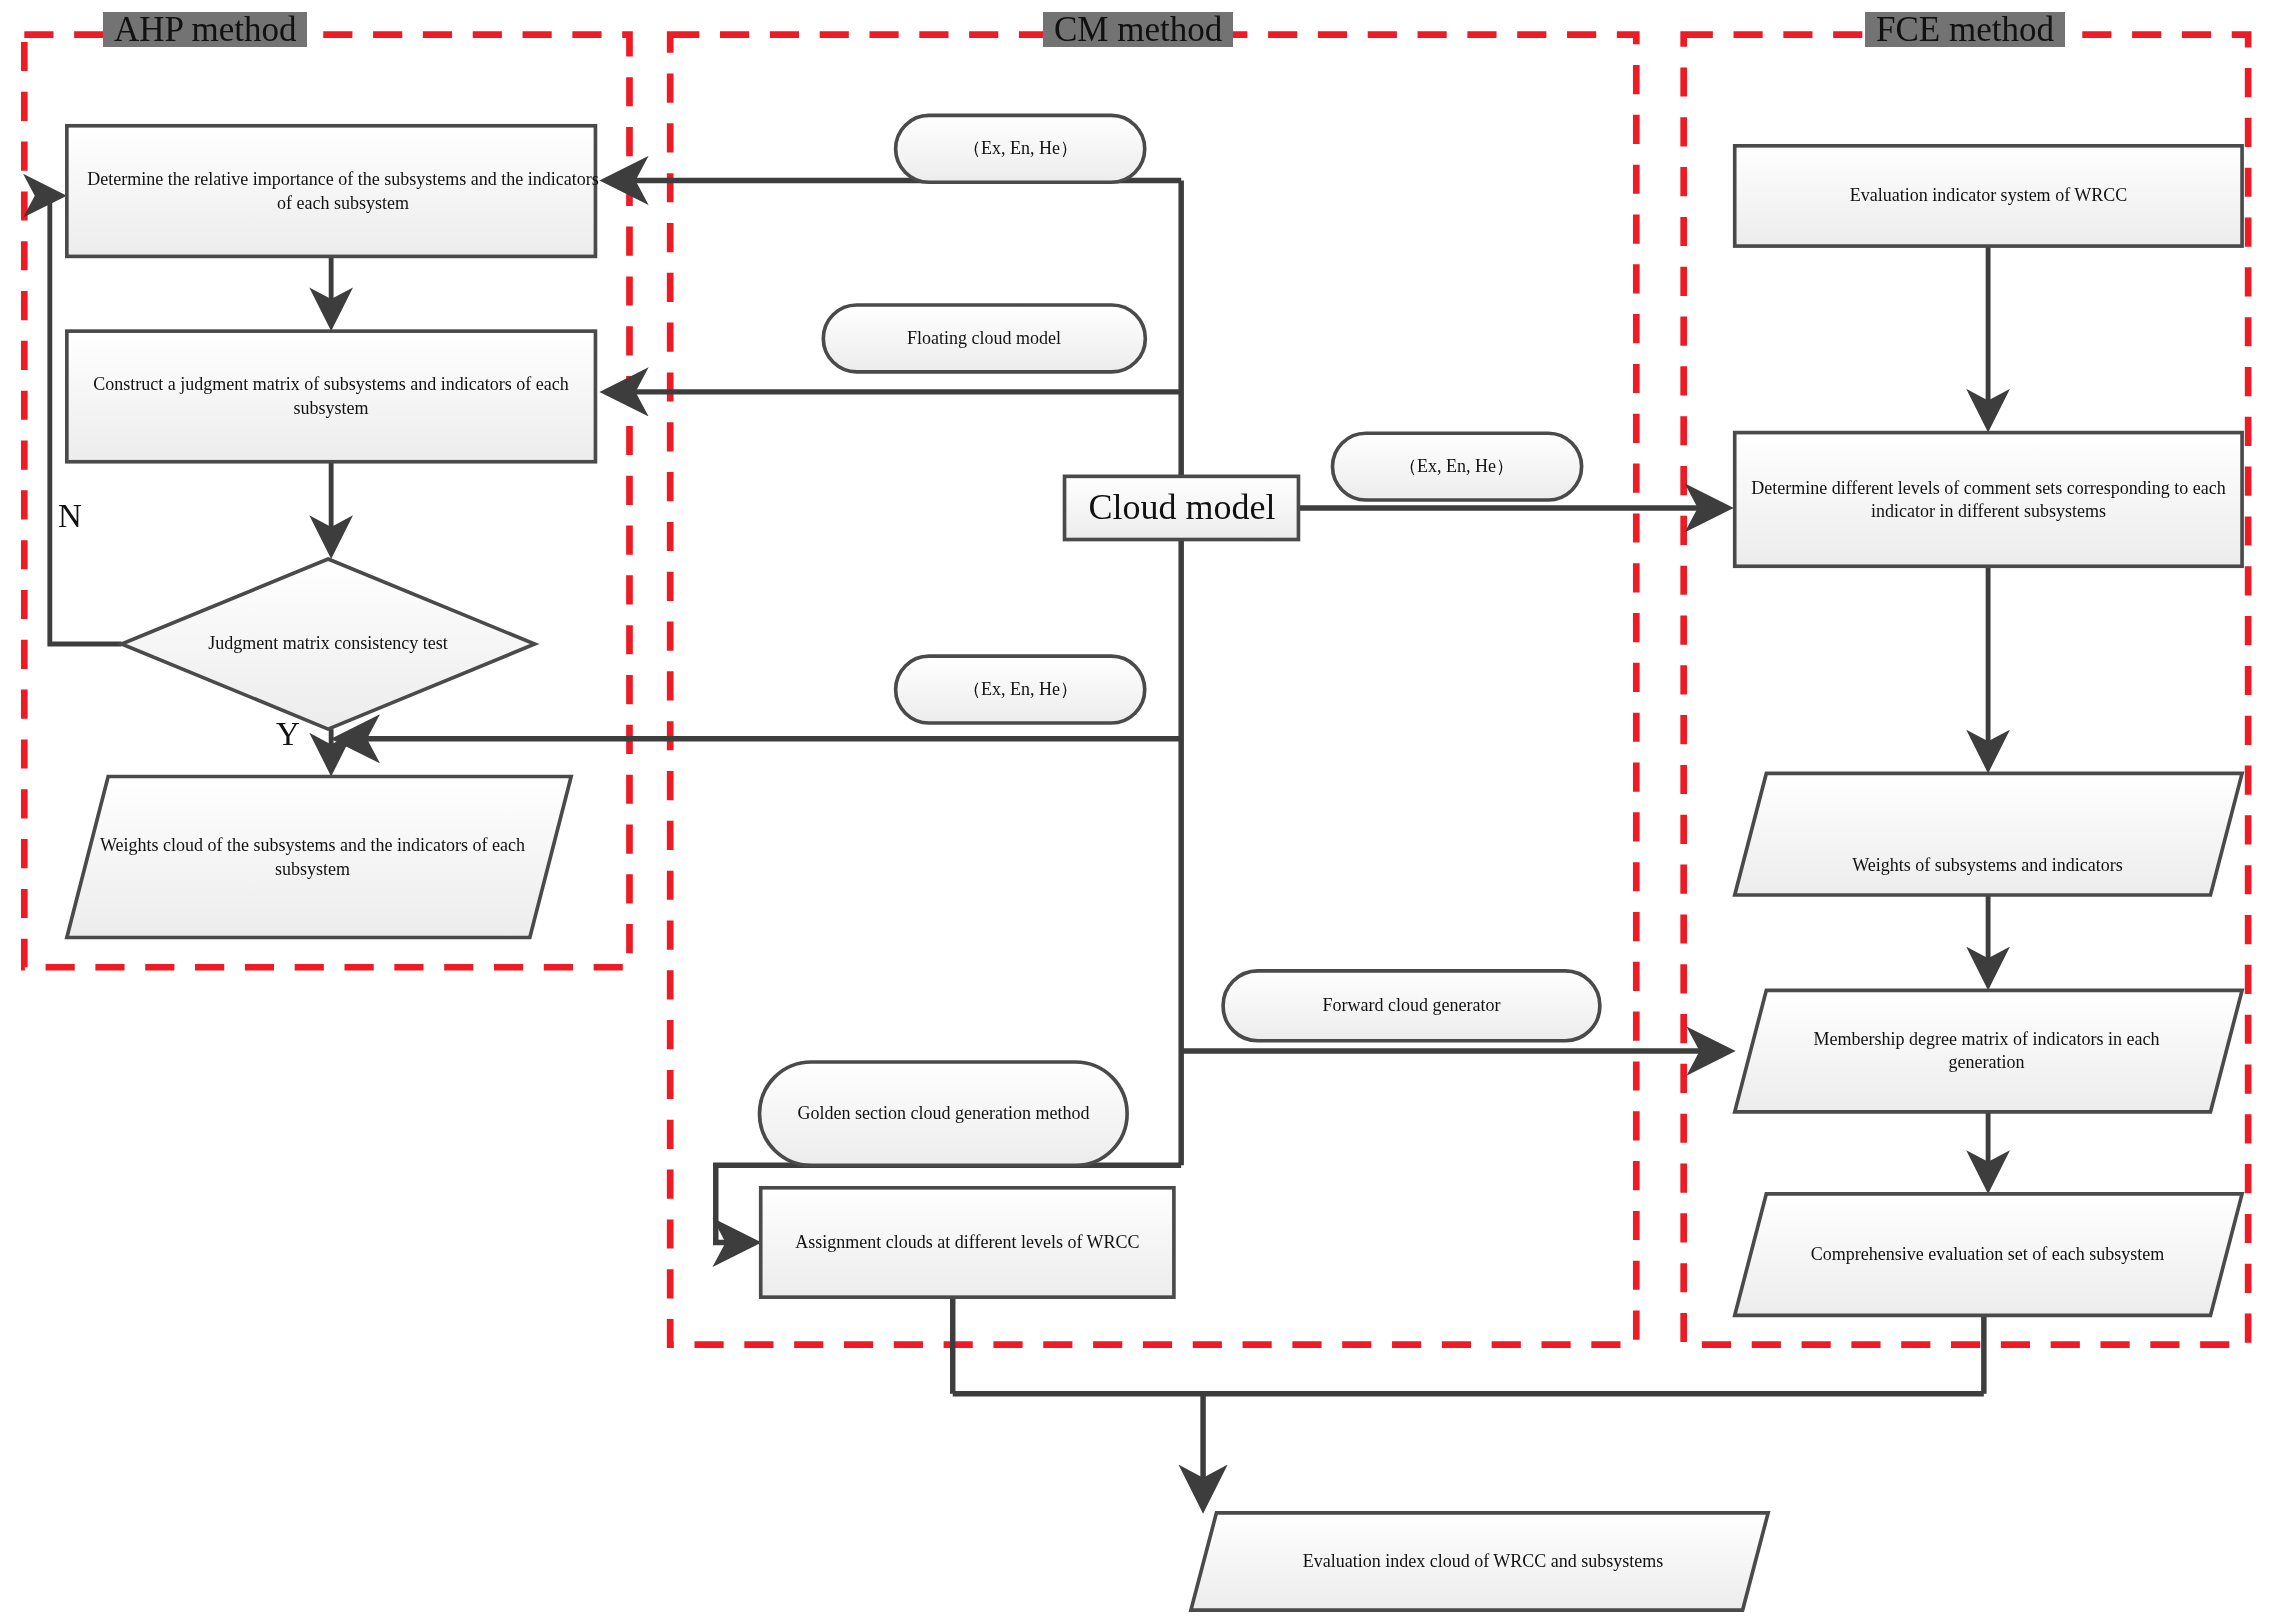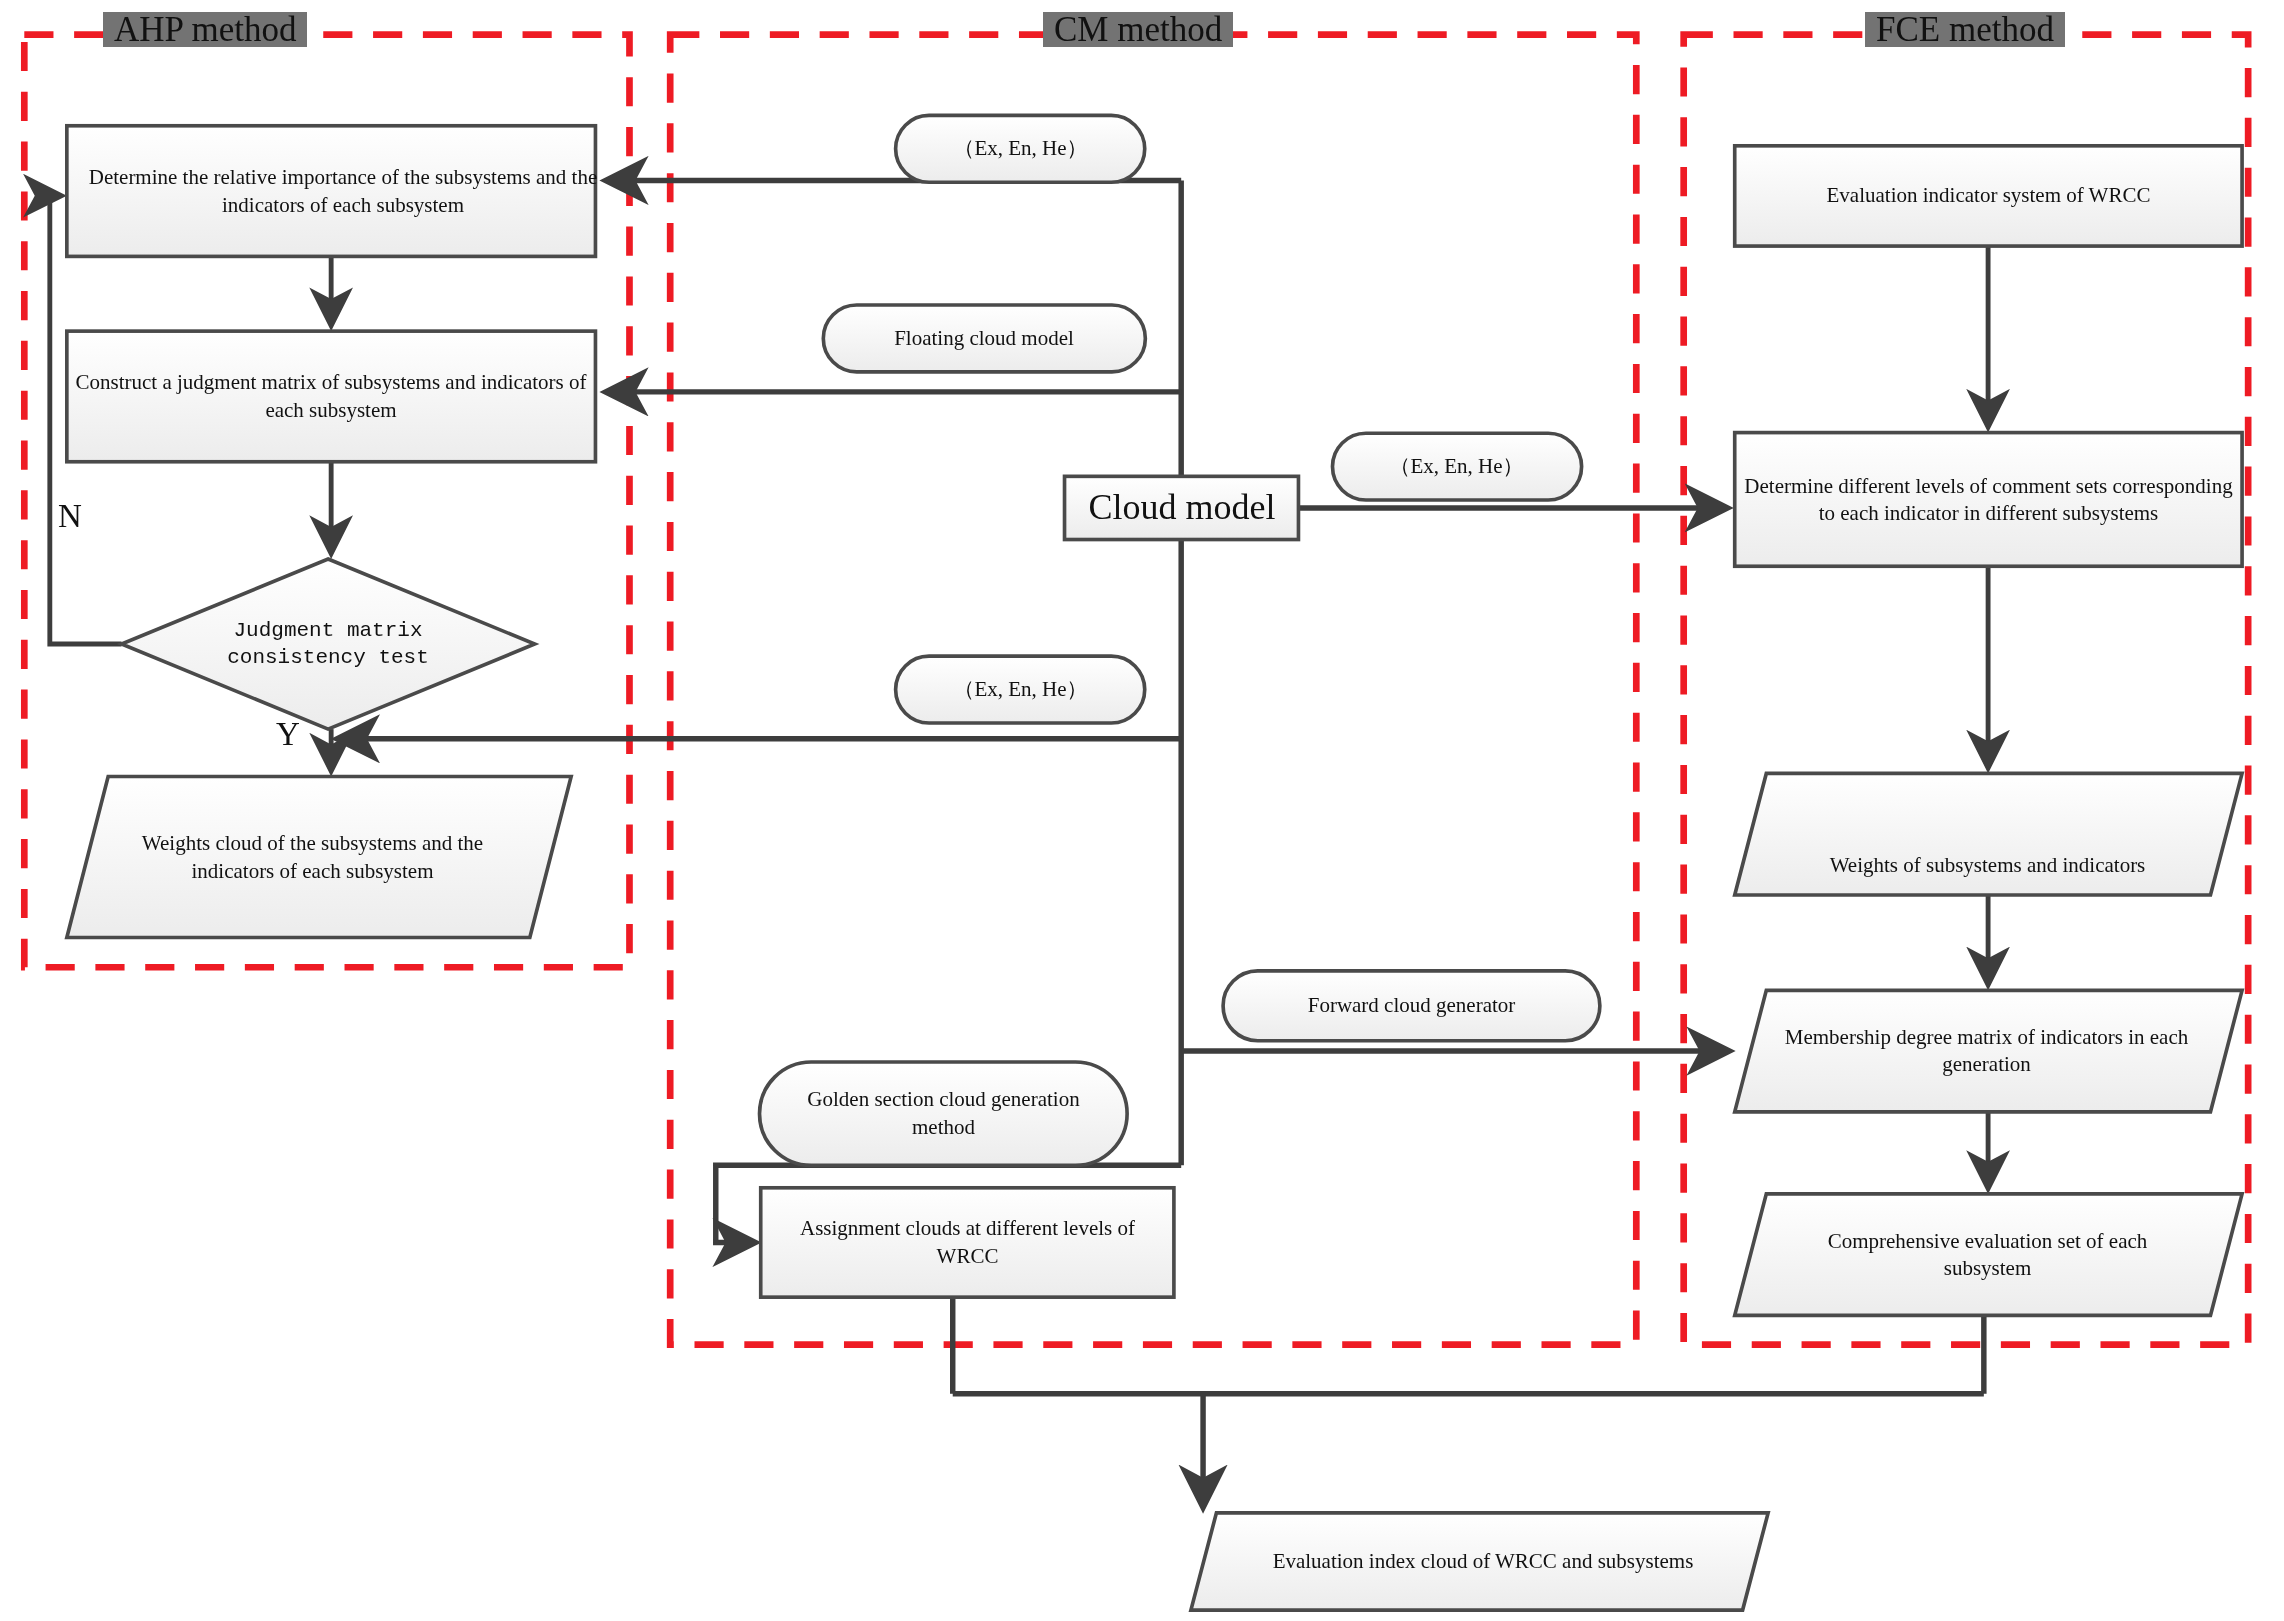--- a/index.html
+++ b/index.html
@@ -8,21 +8,21 @@
   svg.layer{position:absolute;left:0;top:0;width:2284px;height:1621px;}
   .grp-title{
     position:absolute;font-family:"Liberation Serif", serif;font-size:35px;color:#111;
     background:#737373;padding:0 11px;white-space:nowrap;line-height:1;
   }
   .node-label{
     position:absolute;display:flex;align-items:center;justify-content:center;
     text-align:center;font-family:"Liberation Serif", serif;color:#111;
     pointer-events:none;line-height:1.30;
   }
-  .lbl-sm{font-size:21px;}
+  .lbl-sm{font-size:18px;}
   .lbl-md{font-size:36px;}
   .edge-label{
     position:absolute;font-family:"Liberation Serif", serif;font-size:33px;color:#111;
   }
 </style>
 </head>
 <body>
 
 <div id="stage">
 
@@ -110,21 +110,21 @@
       <polygon points="2002,2490 2910,2490 2868,2650 1960,2650"></polygon>
     </g>
   </svg>
 
   <div class="grp-title" style="left:103px;top:12px;">AHP method</div>
   <div class="grp-title" style="left:1043px;top:12px;">CM method</div>
   <div class="grp-title" style="left:1865px;top:12px;">FCE method</div>
 
   <div class="node-label lbl-sm" style="left:85px;top:126px;width:516px;height:131px;">Determine the relative importance of the subsystems and the indicators of each subsystem</div>
   <div class="node-label lbl-sm" style="left:73px;top:331px;width:516px;height:131px;">Construct a judgment matrix of subsystems and indicators of each subsystem</div>
-  <div class="node-label lbl-sm" style="left:182px;top:559px;width:292px;height:170px;font-family:Liberation Mono, monospace;">Judgment matrix consistency test</div>
+  <div class="node-label lbl-sm" style="left:182px;top:559px;width:292px;height:170px;">Judgment matrix consistency test</div>
   <div class="node-label lbl-sm" style="left:100px;top:777px;width:425px;height:161px;">Weights cloud of the subsystems and the indicators of each subsystem</div>
 
   <div class="node-label lbl-sm" style="left:896px;top:115px;width:249px;height:67px;">（Ex, En, He）</div>
   <div class="node-label lbl-sm" style="left:823px;top:305px;width:322px;height:67px;">Floating cloud model</div>
   <div class="node-label lbl-md" style="left:1065px;top:476px;width:234px;height:63px;">Cloud model</div>
   <div class="node-label lbl-sm" style="left:1332px;top:433px;width:249px;height:67px;">（Ex, En, He）</div>
   <div class="node-label lbl-sm" style="left:896px;top:656px;width:249px;height:67px;">（Ex, En, He）</div>
   <div class="node-label lbl-sm" style="left:1223px;top:971px;width:377px;height:70px;">Forward cloud generator</div>
   <div class="node-label lbl-sm" style="left:775px;top:1062px;width:337px;height:103px;">Golden section cloud generation method</div>
   <div class="node-label lbl-sm" style="left:767px;top:1188px;width:401px;height:109px;">Assignment clouds at different levels of WRCC</div>

